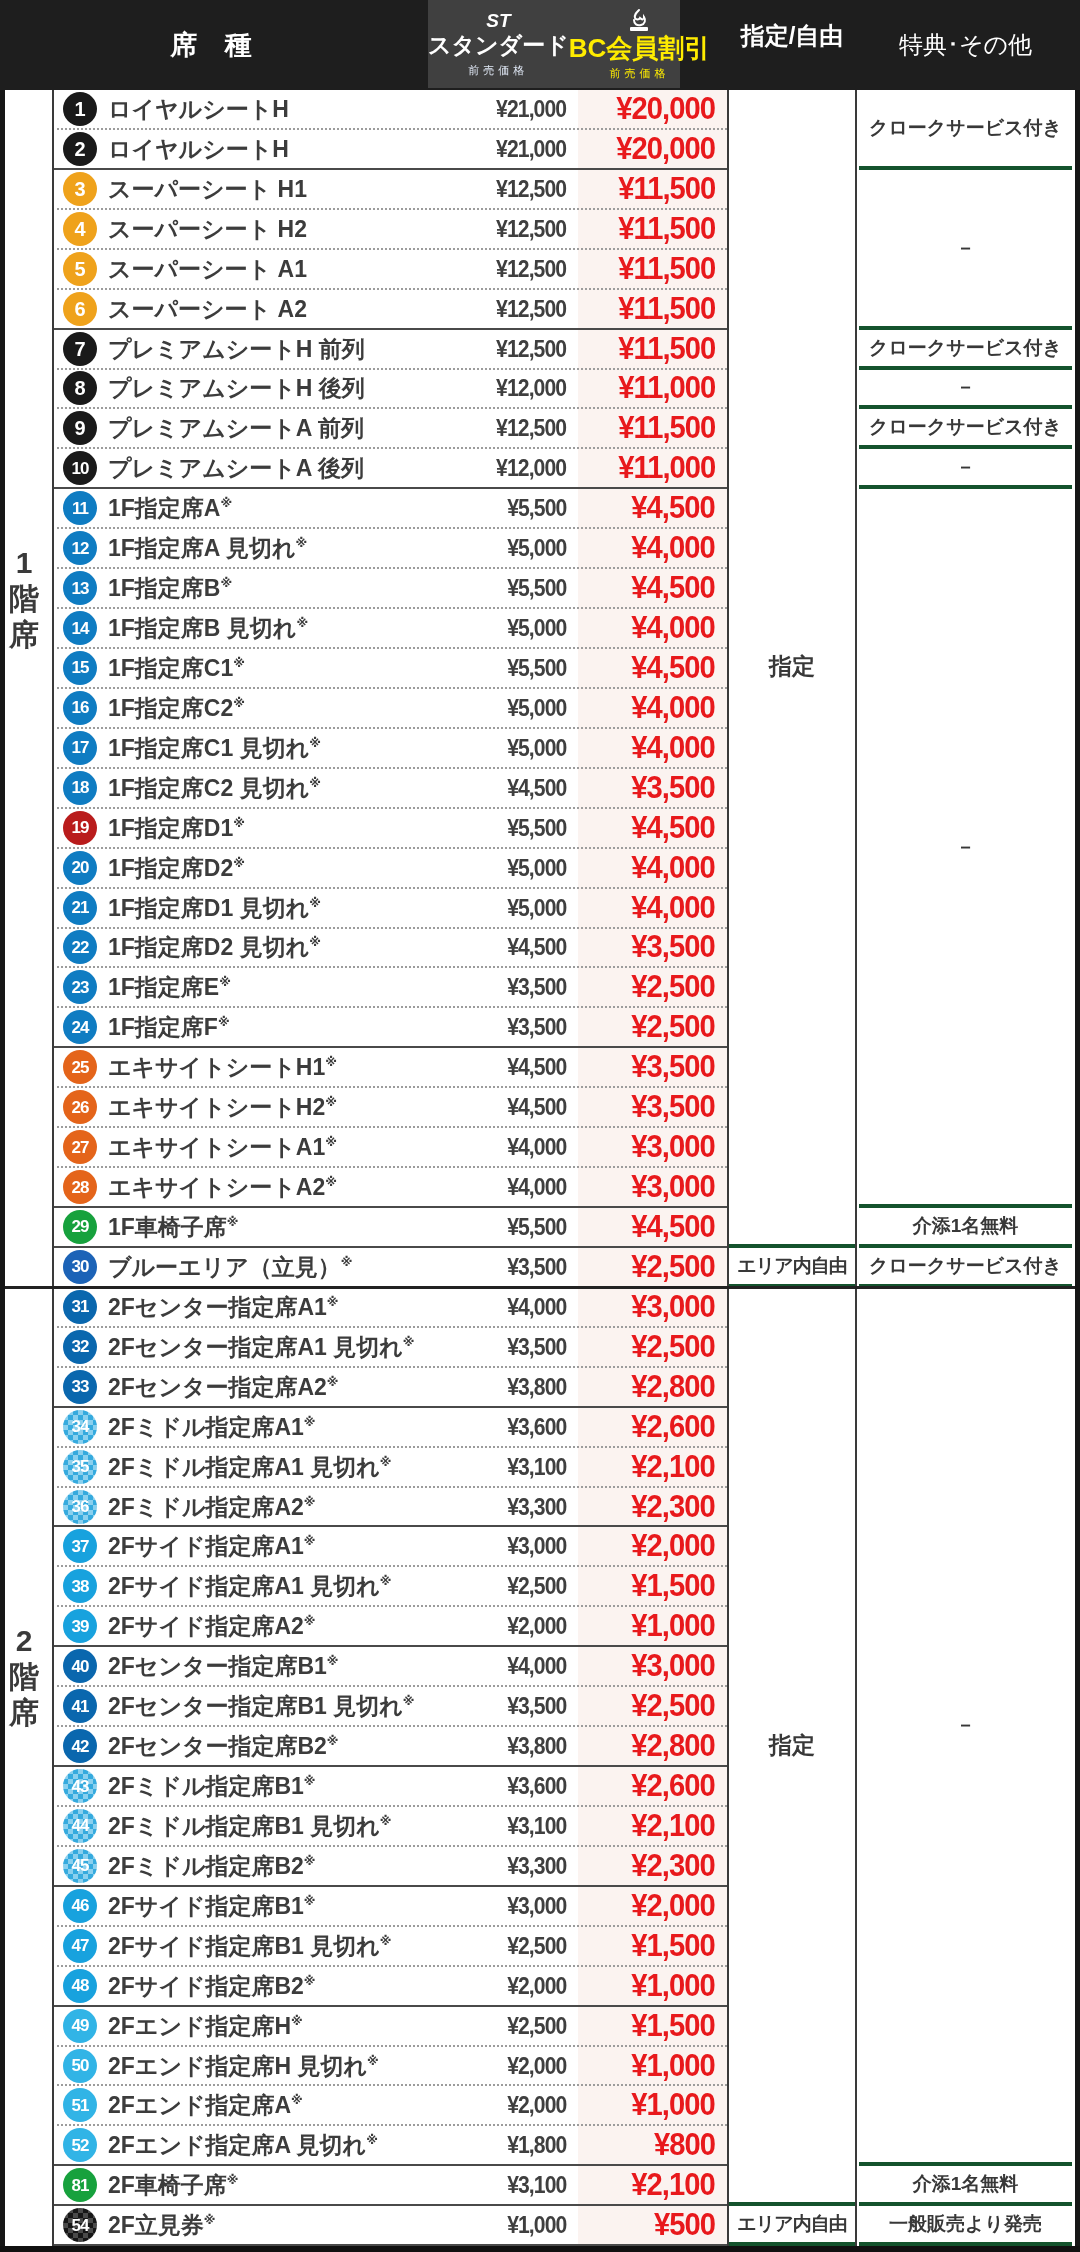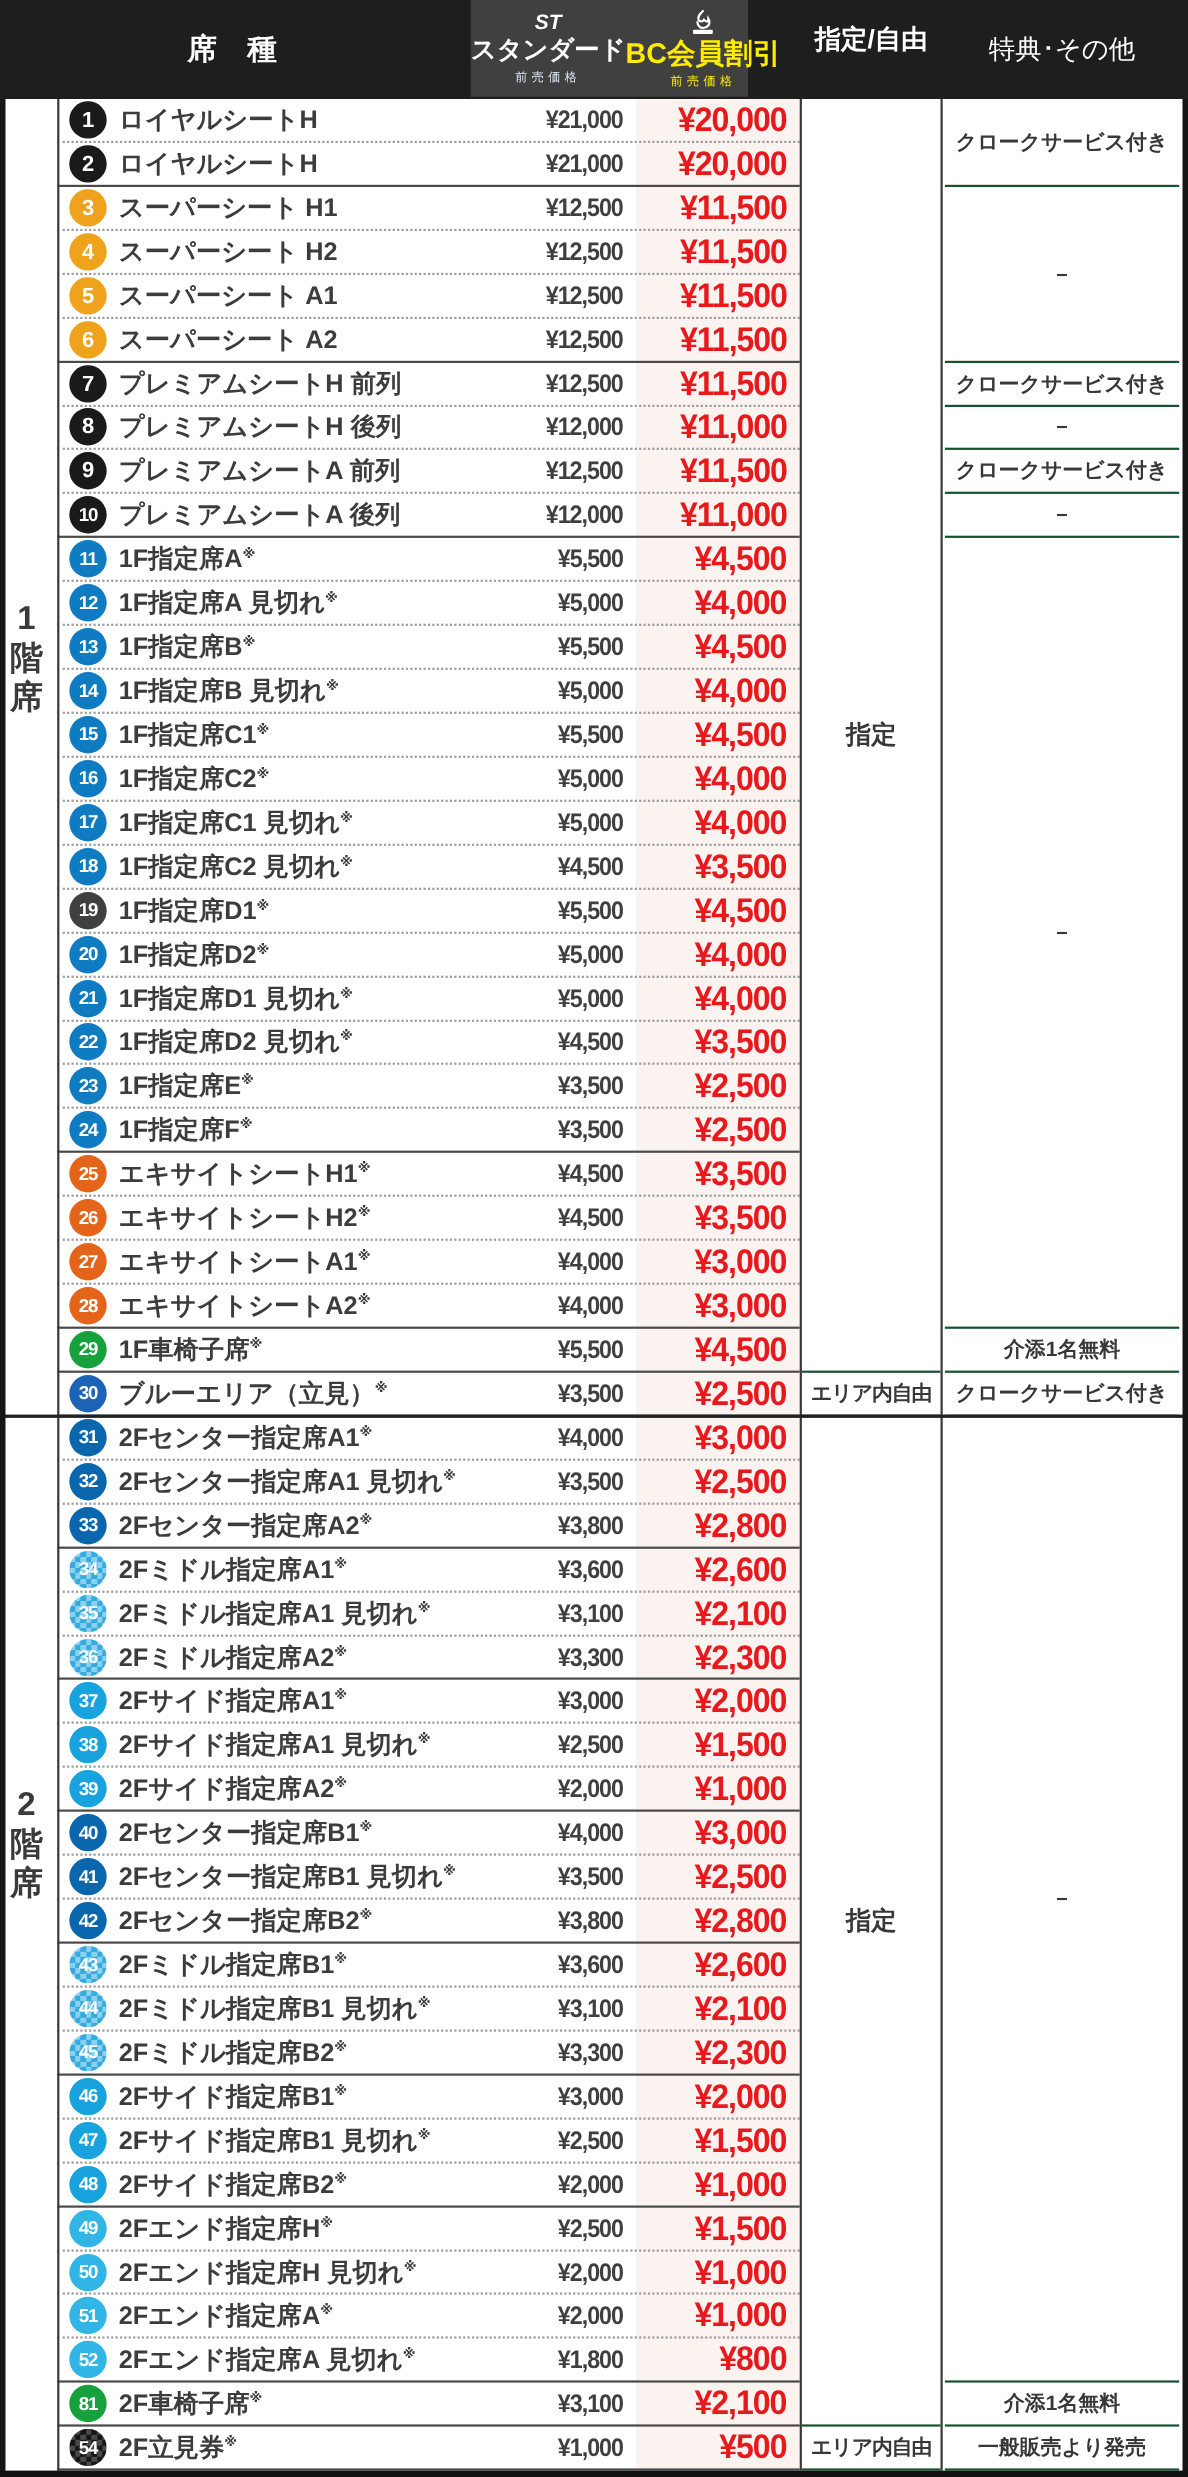--- a/index.html
+++ b/index.html
@@ -38,21 +38,21 @@
   .badge.checkerblue{background:conic-gradient(#8bd0ee 25%,#35aade 0 50%,#8bd0ee 0 75%,#35aade 0);background-size:10px 10px;}
   .badge.checkerblack{background:conic-gradient(#4a4a4a 25%,#161616 0 50%,#4a4a4a 0 75%,#161616 0);background-size:10px 10px;}
   .sname{position:absolute;left:56px;top:50%;transform:translateY(-50%);font-size:23px;font-weight:bold;color:#3c3c3c;white-space:nowrap;}
   .sname sup.note{font-size:12px;vertical-align:super;}
   .stp{position:absolute;right:161px;top:50%;transform:translateY(-50%) scaleX(.92);transform-origin:right center;
        font-size:23px;font-weight:bold;color:#3f3f3f;letter-spacing:-1px;white-space:nowrap;}
   .bcp{position:absolute;right:12px;top:50%;transform:translateY(-50%) scaleX(.94);transform-origin:right center;
        font-size:31px;font-weight:bold;color:#e8191c;letter-spacing:-1px;white-space:nowrap;}
   
   .cell{position:absolute;box-sizing:border-box;display:flex;align-items:center;justify-content:center;
-        font-weight:bold;color:#383838;z-index:2;border-bottom:2px solid #14532d;background:transparent;}
+        font-weight:bold;color:#383838;z-index:2;border-bottom:4px solid #14532d;background:transparent;}
   .rescell{left:729px;width:126px;font-size:23px;}
   .rescell.small{font-size:19px;letter-spacing:-1px;}
   .bencell{left:859px;width:213px;font-size:19px;white-space:nowrap;}
   .floorcell{left:4px;width:48px;display:flex;flex-direction:column;align-items:center;justify-content:center;
              font-size:30px;font-weight:bold;color:#3a3a3a;z-index:2;box-sizing:border-box;}
   .floorcell span{line-height:36px;}
 </style>
 </head>
 <body>
 
@@ -185,21 +185,21 @@
         <span class="stp">¥5,000</span>
         <span class="bcp" style="color: rgb(232, 25, 28);">¥4,000</span>
       </div>
       <div class="row dot" style="top: 768.81px; height: 39.93px;">
         <span class="badge two" style="background: rgb(15, 124, 194);">18</span>
         <span class="sname">1F指定席C2 見切れ<sup class="note">※</sup></span>
         <span class="stp">¥4,500</span>
         <span class="bcp" style="color: rgb(232, 25, 28);">¥3,500</span>
       </div>
       <div class="row dot" style="top: 808.74px; height: 39.93px;">
-        <span class="badge two" style="background: #404040; text-align: center;">19</span>
+        <span class="badge two" style="background: #b91c1c; text-align: center;">19</span>
         <span class="sname">1F指定席D1<sup class="note">※</sup></span>
         <span class="stp">¥5,500</span>
         <span class="bcp" style="color: rgb(232, 25, 28);">¥4,500</span>
       </div>
       <div class="row dot" style="top: 848.67px; height: 39.93px;">
         <span class="badge two" style="background: rgb(15, 124, 194);">20</span>
         <span class="sname">1F指定席D2<sup class="note">※</sup></span>
         <span class="stp">¥5,000</span>
         <span class="bcp" style="color: rgb(232, 25, 28);">¥4,000</span>
       </div>

